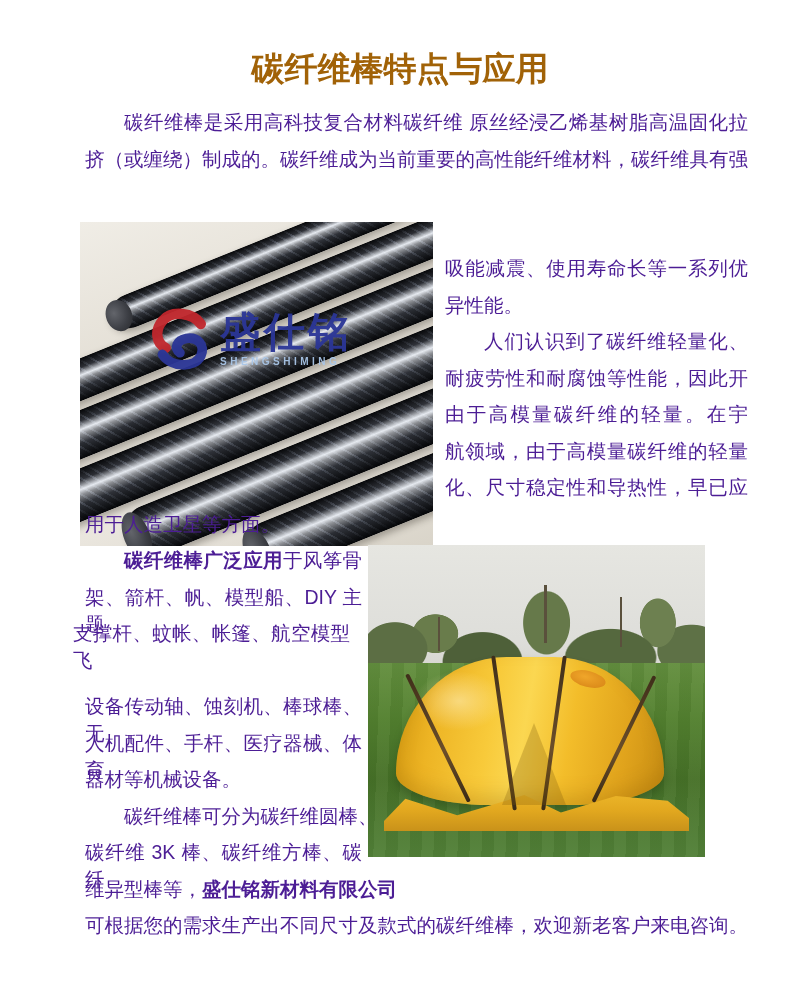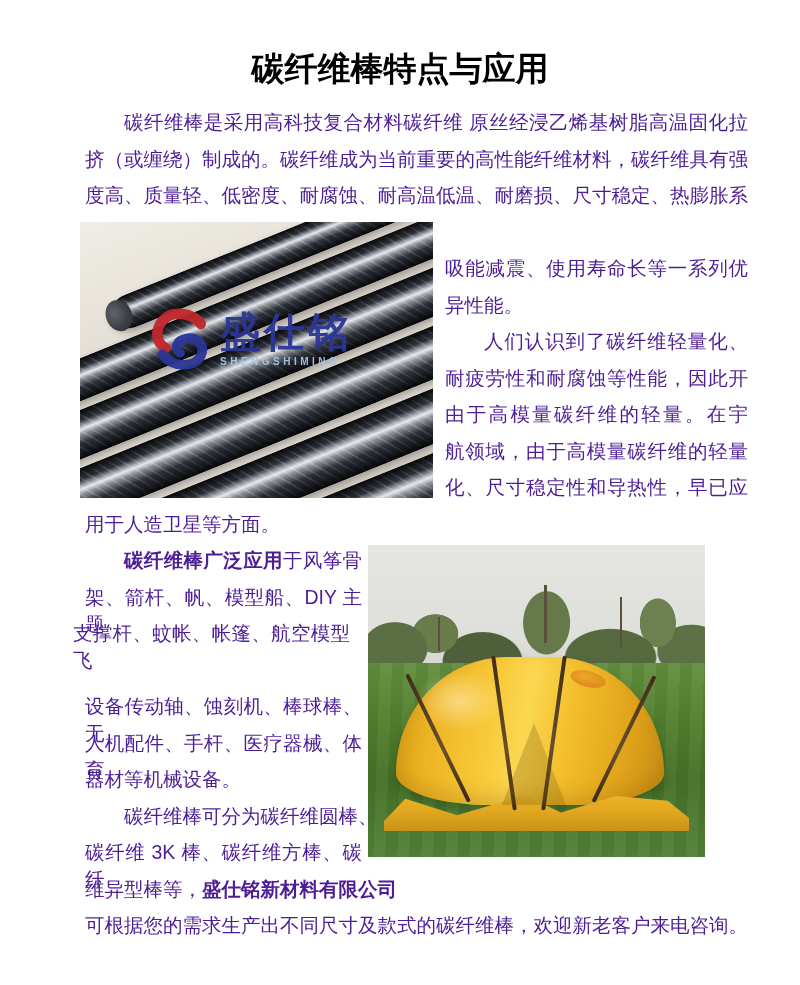--- a/index.html
+++ b/index.html
@@ -5,32 +5,32 @@
   html,body{margin:0;padding:0;background:#ffffff;}
   .page{
     position:relative; width:800px; height:985px; background:#ffffff;
     font-family:"Liberation Sans","DejaVu Sans",sans-serif;
     color:#1a1a1a; overflow:hidden;
     border-right:1px solid #ececec; border-bottom:3px solid #e3e3e3;
   }
   .title{
     position:absolute; top:48px; left:0; width:800px; height:42px;
     margin:0; font-size:33px; line-height:42px; font-weight:700;
-    text-align:center; color:#000000;
+    text-align:center; color:#a16207;
   }
   .line{
     position:absolute; height:27px; font-size:19.5px; line-height:27px;
     color:#4c1d95; white-space:nowrap;
   }
   .line.j{ white-space:normal; text-align:justify; text-align-last:justify; }
   .line b{ font-weight:700; }
 
   
   .rod-photo{
-    position:absolute; left:80px; top:222px; width:353px; height:276px;
+    position:absolute; left:80px; top:222px; width:353px; height:324px;
     overflow:hidden;
     background:linear-gradient(160deg,#f0ede6 0%,#e2ddd3 40%,#eae6de 70%,#d9d4c9 100%);
   }
   .rod-group{
     position:absolute; left:-130px; top:-20px; width:760px; height:460px;
     transform:rotate(-22deg);
   }
   .rod{
     position:absolute; width:720px;
     border-radius:24px 6px 6px 24px / 50% 10px 10px 50%;
@@ -117,21 +117,20 @@
 </style>
 </head>
 <body>
 
 <div class="page">
 
   <h1 class="title">碳纤维棒特点与应用</h1>
 
   <div class="line j" style="top:109px;left:124px;width:624px">碳纤维棒是采用高科技复合材料碳纤维 原丝经浸乙烯基树脂高温固化拉</div>
   <div class="line j" style="top:146px;left:85px;width:663px">挤（或缠绕）制成的。碳纤维成为当前重要的高性能纤维材料，碳纤维具有强</div>
-  <div class="line j" style="top:182px;left:85px;width:663px">度高、质量轻、低密度、耐腐蚀、耐高温低温、耐磨损、尺寸稳定、热膨胀系</div>
 
   <div class="rod-photo">
     <div class="rod-group">
       <div class="rod" style="top:26px;left:218px;height:34px"></div>
       <div class="rod" style="top:68px;left:100px;height:40px"></div>
       <div class="rod" style="top:116px;left:38px;height:46px"></div>
       <div class="rod" style="top:170px;left:58px;height:50px"></div>
       <div class="rod" style="top:228px;left:152px;height:52px"></div>
       <div class="rod" style="top:288px;left:258px;height:54px"></div>
     </div>

